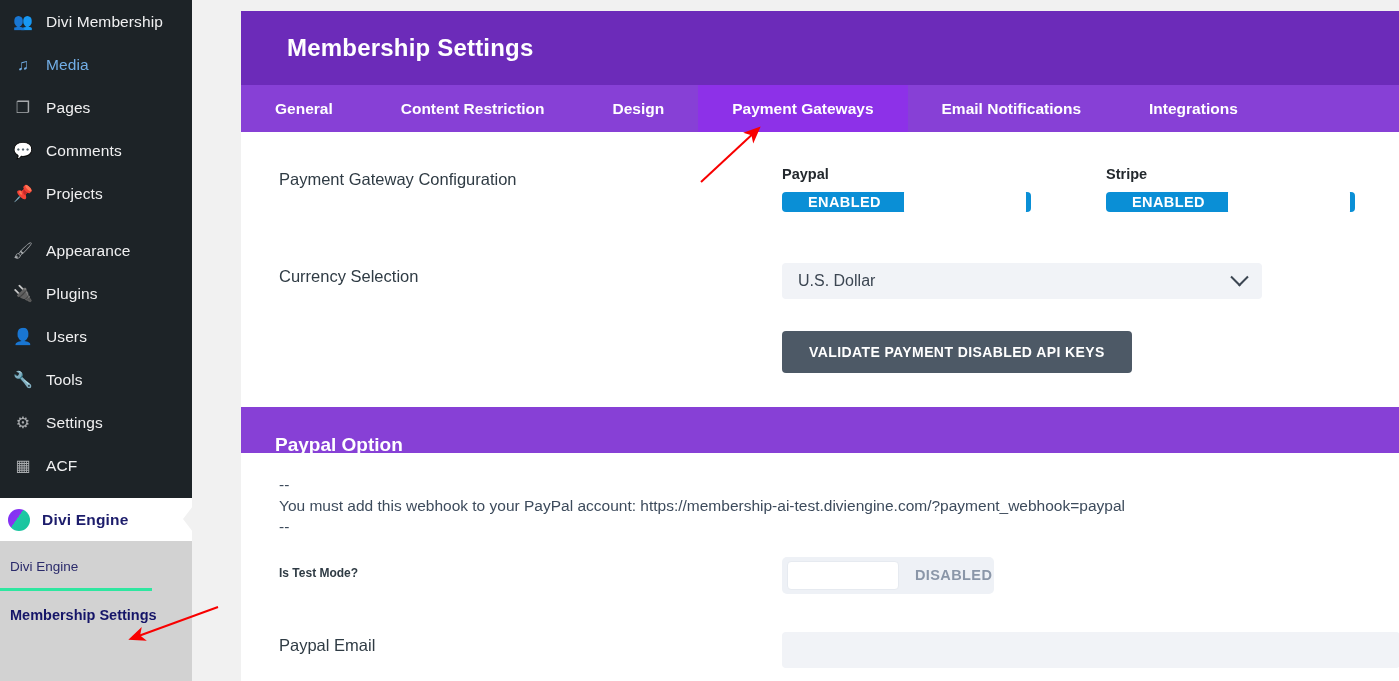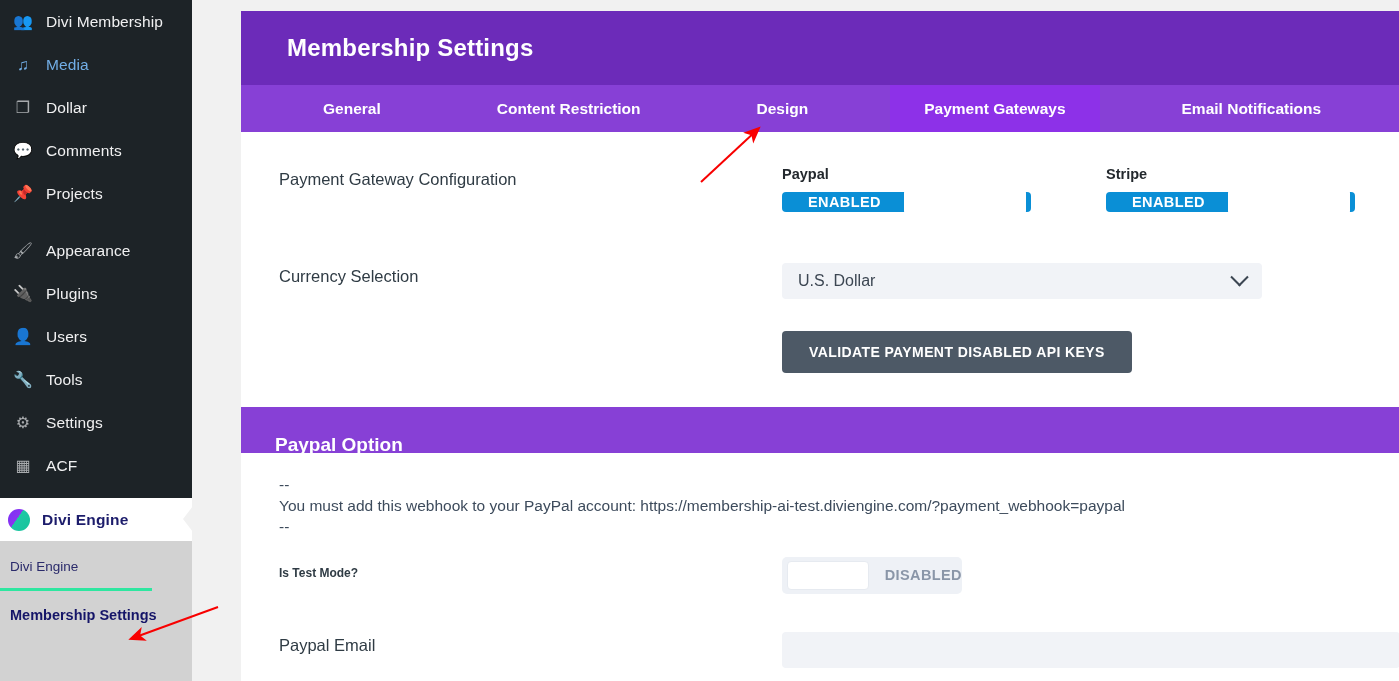--- a/index.html
+++ b/index.html
@@ -113,21 +113,20 @@
     height: 47px;
     background: #8740d6;
     display: flex; align-items: stretch;
   }
   .tab {
     display: flex; align-items: center;
     padding: 0 34px;
     color: #ffffff; font-size: 15.5px; font-weight: bold;
     cursor: pointer;
     white-space: nowrap;
-    margin-left: 48px;
   }
   .tab.active { background: #8d31e8; }
 
   #panel-body {
     background: #ffffff;
     padding: 34px 0 0 0;
   }
   .row {
     display: flex;
     align-items: flex-start;
@@ -158,21 +157,21 @@
   .toggle.on { background: #0a8fd6; justify-content: flex-start; }
   .toggle.on .tg-text {
     color: #ffffff; font-size: 14.5px; font-weight: bold;
     letter-spacing: .4px;
     padding-left: 26px; width: 122px;
   }
   .toggle.on .knob {
     width: 122px; height: 26px;
     background: #ffffff; border-radius: 4px;
   }
-  .toggle.off { background: #eef1f6; width: 180px; height: 37px; border-radius: 5px;}
+  .toggle.off { background: #eef1f6; width: 212px; height: 37px; border-radius: 5px;}
   .toggle.off .knob {
     width: 112px; height: 29px; margin-left: 5px;
     background: #ffffff; border-radius: 4px;
     border: 1px solid #e6eaf0;
   }
   .toggle.off .tg-text {
     color: #8a96a8; font-size: 14.5px; font-weight: bold;
     letter-spacing: .4px; padding-left: 16px;
   }
 
@@ -244,21 +243,21 @@
         <li class="wp-item">
           <span class="ico">👥</span>
           <span>Divi Membership</span>
         </li>
         <li class="wp-item media">
           <span class="ico">♫</span>
           <span>Media</span>
         </li>
         <li class="wp-item">
           <span class="ico">❐</span>
-          <span>Dollar</span>
+          <span>Pages</span>
         </li>
         <li class="wp-item">
           <span class="ico">💬</span>
           <span>Comments</span>
         </li>
         <li class="wp-item">
           <span class="ico">📌</span>
           <span>Projects</span>
         </li>
         <li class="wp-gap"></li>

